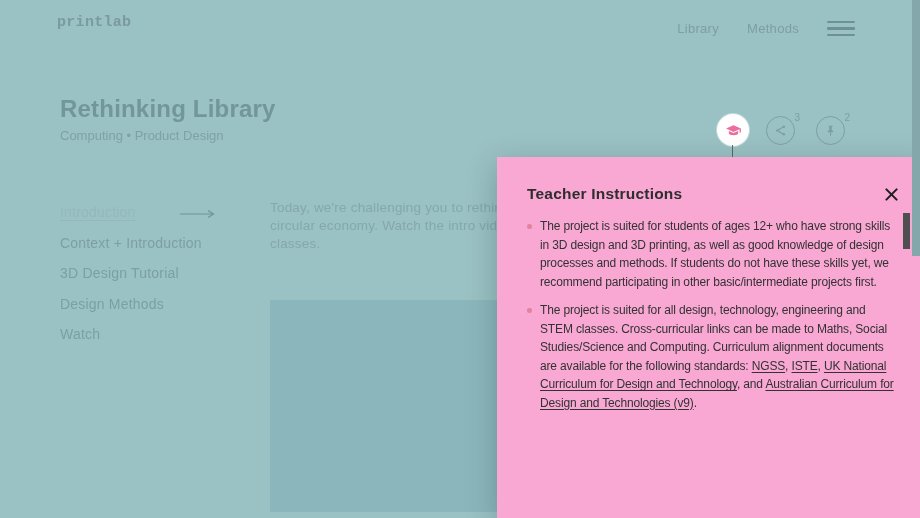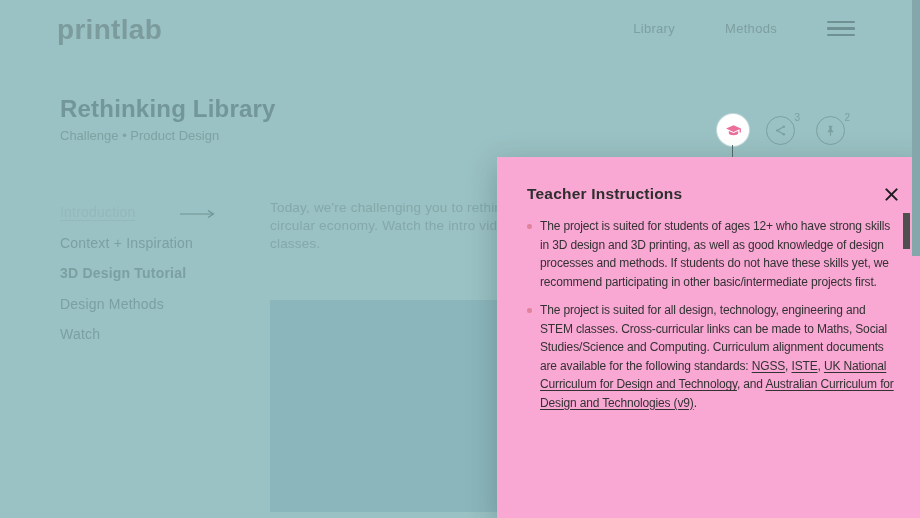--- a/index.html
+++ b/index.html
@@ -1,22 +1,22 @@
 <!DOCTYPE html>
 <html><head>
 <meta charset="utf-8">
 <style>
   * { margin:0; padding:0; box-sizing:border-box; }
   html,body { width:920px; height:518px; overflow:hidden; }
   body { font-family:"Liberation Sans", sans-serif; }
   .stage { position:relative; width:920px; height:518px; background:#9ac1c3; overflow:hidden; }
 
   
-  .logo { position:absolute; left:57px; top:14px; font-size:28px; font-weight:700; color:#7b9b9d; letter-spacing:.3px; cursor:pointer; }
-  .topnav { position:absolute; top:21px; right:65px; display:flex; align-items:flex-start; gap:50px; }
+  .logo { position:absolute; left:57px; top:14px; font-size:15px; font-weight:700; color:#7b9b9d; letter-spacing:.3px; cursor:pointer;font-family:Liberation Mono, monospace; }
+  .topnav { position:absolute; top:21px; right:65px; display:flex; align-items:flex-start; gap:28px; }
   .topnav .navlink { font-size:13px; color:#7e9fa1; letter-spacing:.3px; cursor:pointer; }
   .burger { width:28px; height:15px; display:flex; flex-direction:column; justify-content:space-between; cursor:pointer; }
   .burger span { display:block; height:2.4px; background:#6f9193; border-radius:1px; }
 
   
   .page-title { position:absolute; left:60px; top:95px; font-size:24px; font-weight:700; color:#729699; letter-spacing:.2px; }
   .page-subtitle { position:absolute; left:60px; top:128px; font-size:13px; color:#7fa2a4; }
 
   
   .act-teacher { position:absolute; left:717px; top:114px; width:32px; height:32px; border-radius:50%; background:#ffffff; display:flex; align-items:center; justify-content:center; cursor:pointer; box-shadow:0 0 0 1px rgba(255,255,255,.4); }
@@ -63,21 +63,21 @@
     <div class="navlink">Library</div>
     <div class="navlink">Methods</div>
     <div class="burger">
         <span></span>
         <span></span>
         <span></span>
       </div>
   </div>
 
   <div class="page-title">Rethinking Library</div>
-  <div class="page-subtitle">Challenge • Product Design</div>
+  <div class="page-subtitle">Computing • Product Design</div>
 
   <div class="act-teacher">
     <span style="display:flex;">
       <svg width="17" height="17" viewBox="0 0 24 24">
           <path fill="#ec6f9b" d="M12 4.5 1.5 9.3 12 14.1l8.6-3.93V14.8h1.9V9.3L12 4.5z"></path>
           <path fill="#ec6f9b" d="M5.4 12.6v3.3c0 1.5 3 2.8 6.6 2.8s6.6-1.3 6.6-2.8v-3.3L12 15.6l-6.6-3z"></path>
         </svg>
     </span>
   </div>
   <div class="connector"></div>
@@ -104,22 +104,22 @@
     <span class="act-badge">2</span>
   </div>
 
   <div class="side-item active" style="top:204px;">Introduction</div>
   <span class="side-arrow">
     <svg width="36" height="10" viewBox="0 0 36 10" fill="none" stroke="#6f9496" stroke-width="1.2">
         <line x1="0" y1="5" x2="33" y2="5"></line>
         <path d="M28 1.5 33.5 5 28 8.5"></path>
       </svg>
   </span>
-  <div class="side-item" style="top:235px;">Context + Inspiration</div>
-  <div class="side-item" style="top:265px;font-weight:bold;">3D Design Tutorial</div>
+  <div class="side-item" style="top:235px;">Context + Introduction</div>
+  <div class="side-item" style="top:265px;">3D Design Tutorial</div>
   <div class="side-item" style="top:296px;">Design Methods</div>
   <div class="side-item" style="top:326px;">Watch</div>
 
   <div class="intro-line" style="top:200px;">Today, we're challenging you to rethink and re</div>
   <div class="intro-line" style="top:218px;">circular economy. Watch the intro video below</div>
   <div class="intro-line" style="top:236px;">classes.</div>
 
   <div class="video-box"></div>
 
   <div class="modal">

